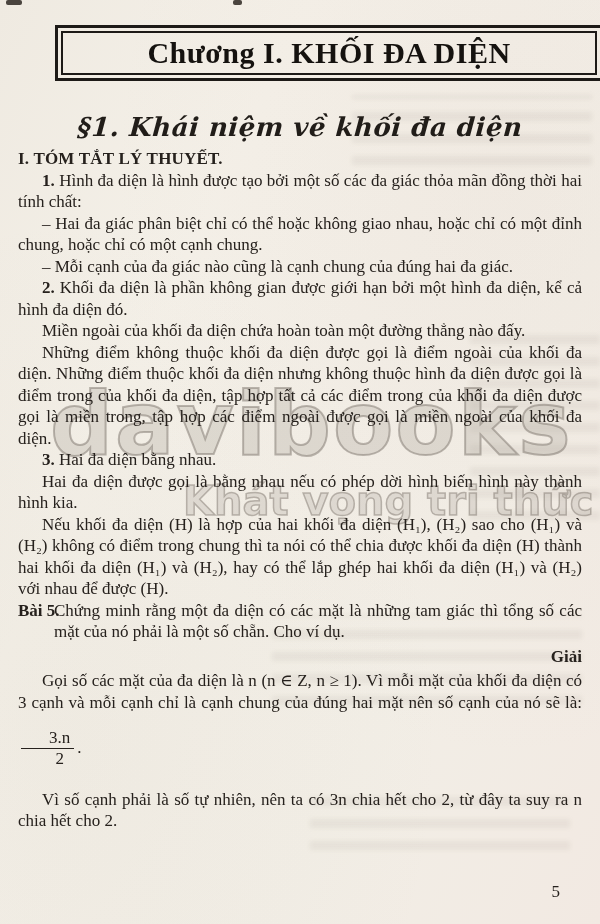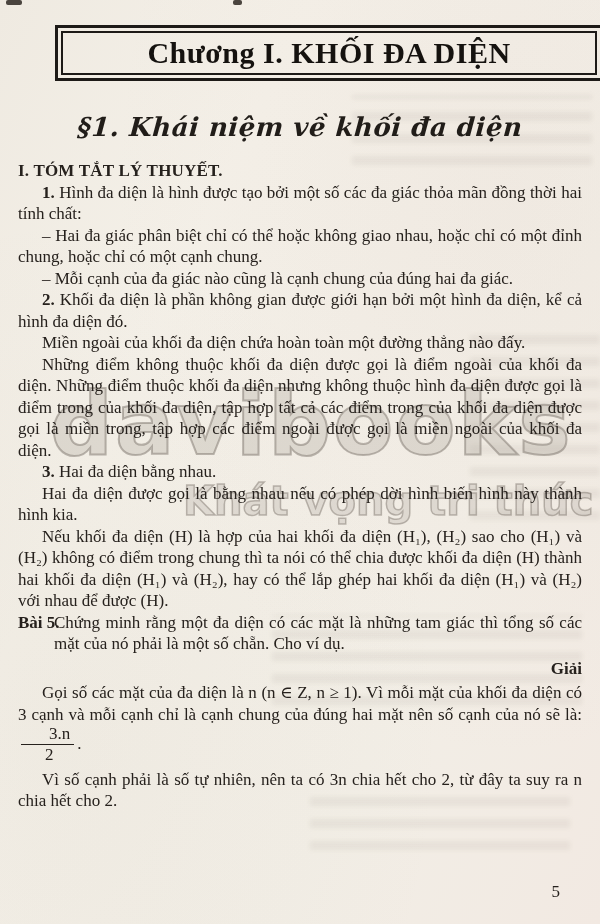--- a/index.html
+++ b/index.html
@@ -49,21 +49,21 @@
     position:absolute;left:0;top:112px;width:600px;
     text-align:center;
     font-family:"DejaVu Serif","Liberation Serif",serif;
     font-style:italic;font-weight:bold;
     font-size:26px;color:#211d19;
     letter-spacing:0.5px;
     transform:skewX(-4deg);
   }
   
   .content{
-    position:absolute;left:18px;top:160px;width:564px;
+    position:absolute;left:18px;top:148px;width:564px;
     font-size:17px;line-height:21.5px;
     text-align:justify;
   }
   .content p{margin:0;text-indent:24px;}
   .sec-heading{
     font-weight:bold;text-indent:0 !important;
     letter-spacing:0.2px;
   }
   .sec-heading.second{margin-top:15px !important;}
   b.lead{font-weight:bold;}
@@ -75,22 +75,22 @@
   p.hanging b.lead{position:absolute;left:0;top:0;}
   .giai{
     text-align:right;font-weight:bold;text-indent:0 !important;
     margin:3px 0 !important;
   }
   .example{margin-top:7px !important;}
   .sol2{margin-top:5px !important;}
   
   .frac{
     display:inline-block;vertical-align:-0.65em;
-    text-align:left;line-height:1.05;
-    margin:0 3px;
+    text-align:center;line-height:1.05;
+    margin:16px 3px;
   }
   .frac .num{display:block;border-bottom:1.5px solid #26211d;padding:0 4px 1px;}
   .frac .den{display:block;padding-top:1px;}
   
   .watermark{position:absolute;left:0;top:0;width:600px;height:924px;pointer-events:none;}
   .wm1{
     position:absolute;left:50px;top:372px;width:510px;
     font-family:"DejaVu Sans","Liberation Sans",sans-serif;
     font-size:88px;font-weight:bold;
     color:rgba(173,166,157,0.30);

